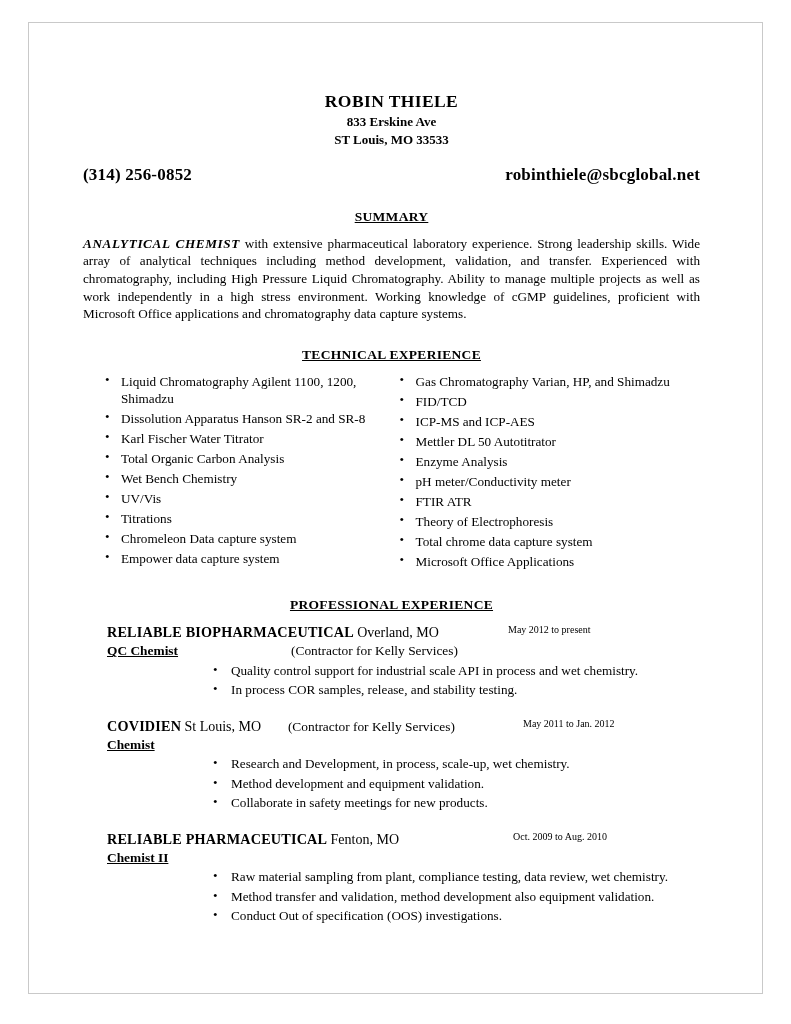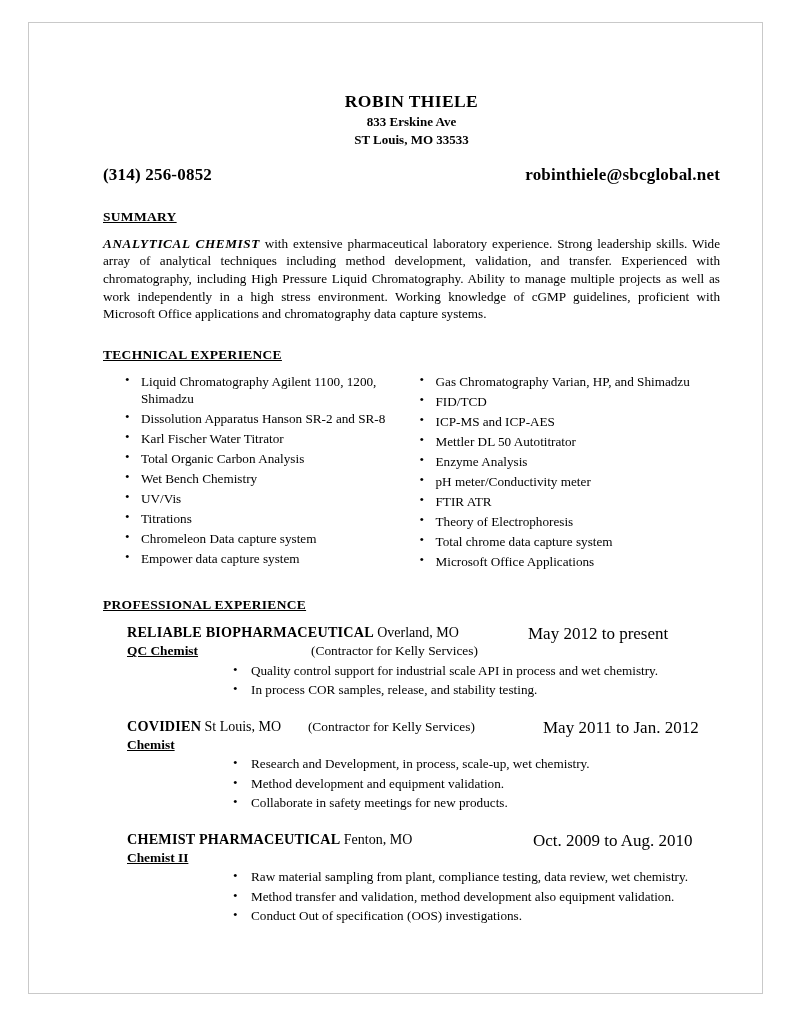--- a/index.html
+++ b/index.html
@@ -24,21 +24,21 @@
     left: 28px;
     top: 22px;
     width: 735px;
     height: 972px;
     background: #ffffff;
     border: 1px solid #c9c9c9;
     box-sizing: border-box;
   }
   .content {
     position: absolute;
-    left: 74px;
+    left: 54px;
     top: 68px;
     width: 617px;
   }
 
   
   .name {
     text-align: center;
     font-size: 17.5px;
     font-weight: bold;
     letter-spacing: 0.4px;
@@ -58,21 +58,21 @@
     align-items: baseline;
     margin-top: 16px;
     font-size: 17px;
     font-weight: bold;
   }
   .contact-row .phone { letter-spacing: 0.2px; }
   .contact-row .email { letter-spacing: 0.2px; }
 
   
   .section-title {
-    text-align: left;
+    text-align: center;
     font-size: 13.5px;
     font-weight: bold;
     text-decoration: underline;
     margin-top: 24px;
     margin-bottom: 10px;
     letter-spacing: 0.3px;
   }
 
   
   .summary {
@@ -124,21 +124,21 @@
     padding-left: 24px;
   }
   .job-company {
     font-weight: bold;
     font-size: 14.2px;
     letter-spacing: 0.2px;
   }
   .job-loc { font-size: 14px; }
   .job-dates {
     position: absolute;
-    font-size: 17px;
+    font-size: 10px;
   }
   .job-dates.d1 { left: 425px; top: 0; }
   .job-dates.d2 { left: 440px; top: 0; }
   .job-dates.d3 { left: 430px; top: 0; }
   .job-contract { font-size: 13.4px; }
   .job-title-line {
     position: relative;
     padding-left: 24px;
     font-size: 13.4px;
     line-height: 1.3;
@@ -257,21 +257,21 @@
         </div>
         <ul class="job-bullets">
           <li>Research and Development, in process, scale-up, wet chemistry.</li>
           <li>Method development and equipment validation.</li>
           <li>Collaborate in safety meetings for new products.</li>
         </ul>
       </div>
 
       <div class="job">
         <div class="job-line">
-          <span class="job-company">CHEMIST PHARMACEUTICAL</span>
+          <span class="job-company">RELIABLE PHARMACEUTICAL</span>
           <span class="job-loc">Fenton, MO</span>
           <span class="job-dates d3">Oct. 2009 to Aug. 2010</span>
         </div>
         <div class="job-title-line">
           <span class="job-title">Chemist II</span>
         </div>
         <ul class="job-bullets">
           <li>Raw material sampling from plant, compliance testing, data review, wet chemistry.</li>
           <li>Method transfer and validation, method development also equipment validation.</li>
           <li>Conduct Out of specification (OOS) investigations.</li>

